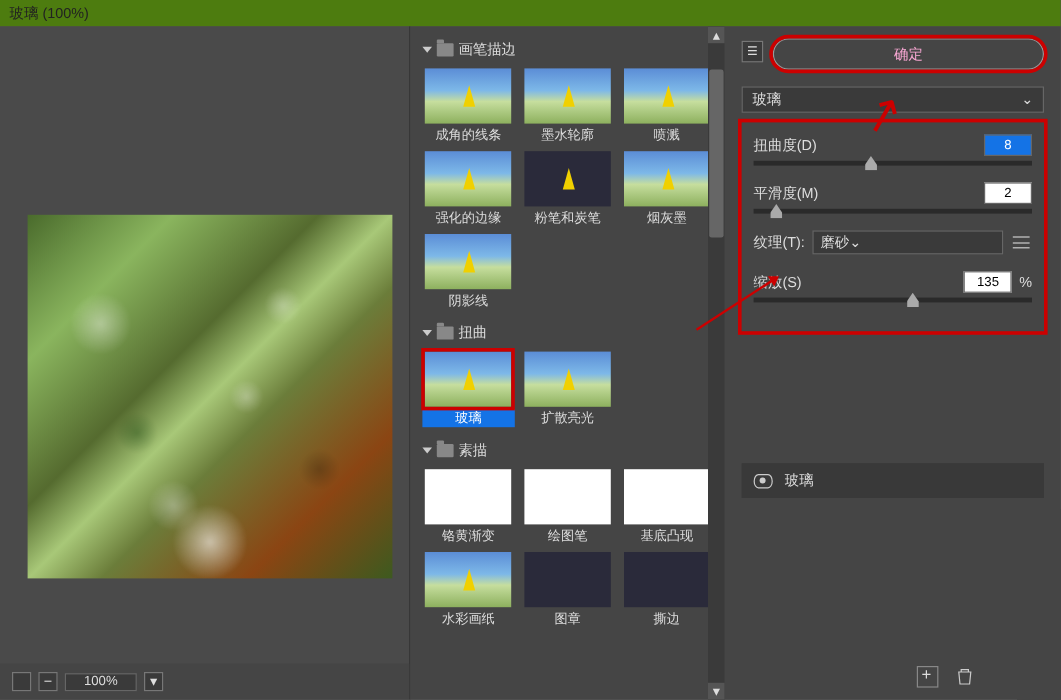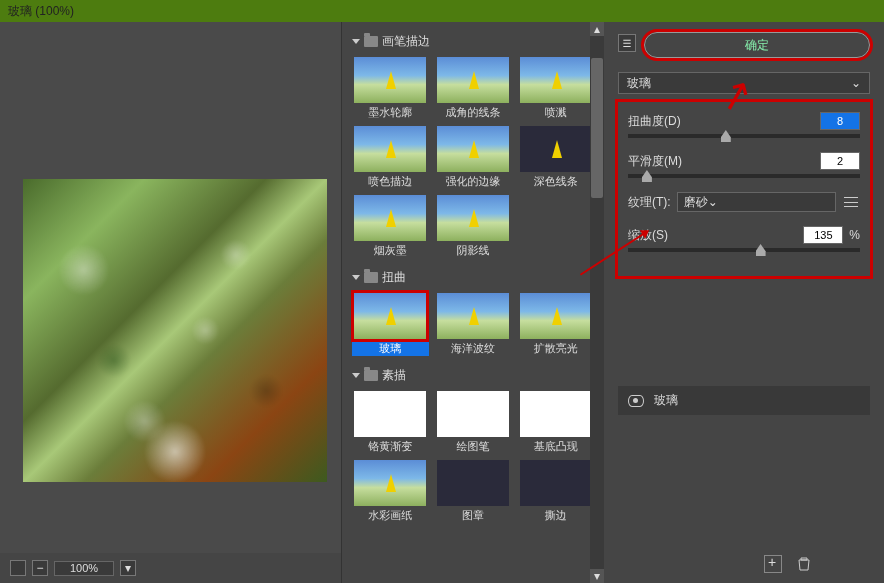--- a/index.html
+++ b/index.html
@@ -221,21 +221,21 @@
       flex: 1;
       display: flex;
       flex-direction: column;
       gap: 8px;
     }
     .pill-btn {
       height: 26px;
       border: 1px solid #999;
       border-radius: 13px;
       background: #454545;
-      color: #86efac;
+      color: #f9a8d4;
       text-align: center;
       line-height: 24px;
       cursor: pointer;
     }
     .red-highlight {
       outline: 3px solid #cc0000;
     }
     .arrow-annotation {
       position: absolute;
       top: 50px;
@@ -425,51 +425,45 @@
       <div class="category-header">
         <span class="disclosure"></span>
         <span class="folder-icon"></span>
         <span>画笔描边</span>
       </div>
       <div class="thumbs">
         <div class="thumb">
             <div class="thumb-img">
               <div class="boat"></div>
             </div>
+            <div class="thumb-label">成角的线条</div>
+          </div>
+        <div class="thumb">
+            <div class="thumb-img">
+              <div class="boat"></div>
+            </div>
             <div class="thumb-label">墨水轮廓</div>
           </div>
         <div class="thumb">
             <div class="thumb-img">
               <div class="boat"></div>
             </div>
-            <div class="thumb-label">成角的线条</div>
-          </div>
-        <div class="thumb">
-            <div class="thumb-img">
-              <div class="boat"></div>
-            </div>
             <div class="thumb-label">喷溅</div>
           </div>
         <div class="thumb">
             <div class="thumb-img">
               <div class="boat"></div>
             </div>
-            <div class="thumb-label">喷色描边</div>
-          </div>
-        <div class="thumb">
-            <div class="thumb-img">
-              <div class="boat"></div>
-            </div>
             <div class="thumb-label">强化的边缘</div>
           </div>
         <div class="thumb">
             <div class="thumb-img dark">
               <div class="boat"></div>
             </div>
-            <div class="thumb-label">深色线条</div>
+            <div class="thumb-label">粉笔和炭笔</div>
           </div>
         <div class="thumb">
             <div class="thumb-img">
               <div class="boat"></div>
             </div>
             <div class="thumb-label">烟灰墨</div>
           </div>
         <div class="thumb">
             <div class="thumb-img">
               <div class="boat"></div>
@@ -484,26 +478,20 @@
         <span class="disclosure"></span>
         <span class="folder-icon"></span>
         <span>扭曲</span>
       </div>
       <div class="thumbs">
         <div class="thumb">
             <div class="thumb-img selected">
               <div class="boat"></div>
             </div>
             <div class="thumb-label selected">玻璃</div>
-          </div>
-        <div class="thumb">
-            <div class="thumb-img">
-              <div class="boat"></div>
-            </div>
-            <div class="thumb-label">海洋波纹</div>
           </div>
         <div class="thumb">
             <div class="thumb-img">
               <div class="boat"></div>
             </div>
             <div class="thumb-label">扩散亮光</div>
           </div>
       </div>
     </div>
 

